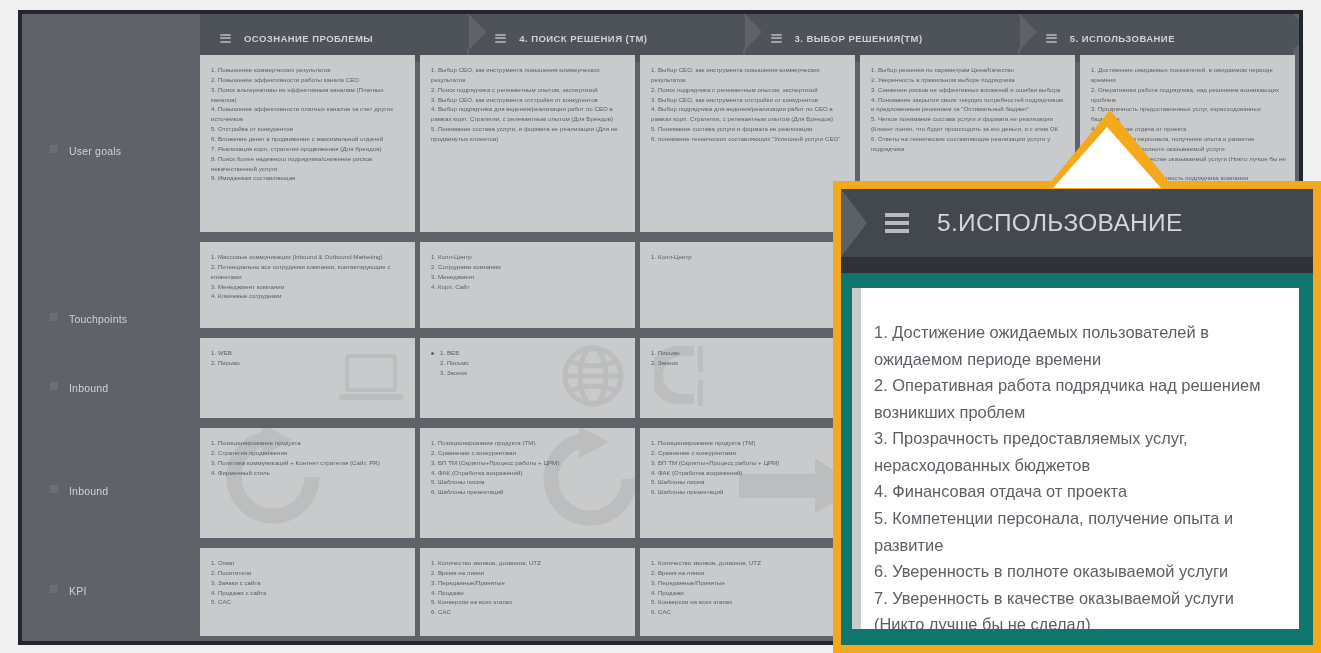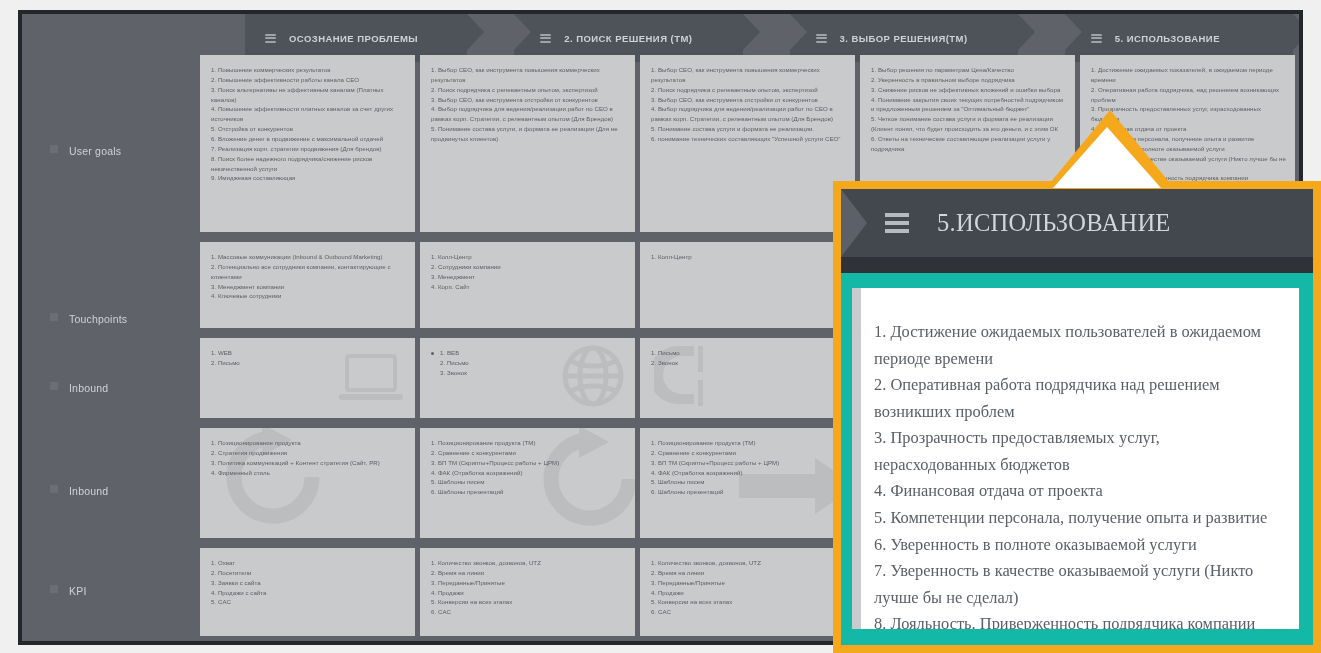--- a/index.html
+++ b/index.html
@@ -29,21 +29,20 @@
   }
   .stage-chip{
     position:relative;
     height:48px;
     display:flex; align-items:center;
     background:#4e5259;
     margin-right:2px;
     padding-left:26px;
     flex:1 1 0;
     min-width:0;
-    margin-left:45px;
   }
   .stage-chip:first-child{ padding-left:20px; }
   .stage-chip::after{
     content:""; position:absolute; right:-17px; top:0;
     width:0; height:0; z-index:3;
     border-top:18px solid transparent;
     border-bottom:18px solid transparent;
     border-left:17px solid #4e5259;
   }
   .stage-chip:not(:first-child)::before{
@@ -106,24 +105,23 @@
   .lbl-tx{ font-size:10.5px; color:#cfd2d6; letter-spacing:.2px; white-space:nowrap; }
 
   
   #callout{
     position:absolute; left:833px; top:181px; width:488px; height:472px;
     background:#f5a81c;
     padding:8px;
     z-index:40;
   }
   #callout-inner{
-    width:100%; height:100%; background:#14b8a6;
+    width:100%; height:100%; background:#0f766e;
     display:flex; flex-direction:column;
     overflow:hidden;
-    font-family:Liberation Serif, serif;
   }
   #callout-header{
     height:68px; flex-shrink:0; position:relative;
     background:#43474e; display:flex; align-items:center;
     padding-left:44px;
   }
   #callout-header .arrowtab{
     position:absolute; left:0; top:0; width:0; height:0;
     border-top:34px solid transparent;
     border-bottom:34px solid transparent;
@@ -204,21 +202,21 @@
             <i></i>
           </span>
         <span class="stage-title">ОСОЗНАНИЕ ПРОБЛЕМЫ</span>
       </div>
       <div class="stage-chip">
         <span class="burger">
             <i></i>
             <i></i>
             <i></i>
           </span>
-        <span class="stage-title">2. ПОИСК РЕШЕНИЯ (ТМ)</span>
+        <span class="stage-title">4. ПОИСК РЕШЕНИЯ (ТМ)</span>
       </div>
       <div class="stage-chip">
         <span class="burger">
             <i></i>
             <i></i>
             <i></i>
           </span>
         <span class="stage-title">3. ВЫБОР РЕШЕНИЯ(ТМ)</span>
       </div>
       <div class="stage-chip">

